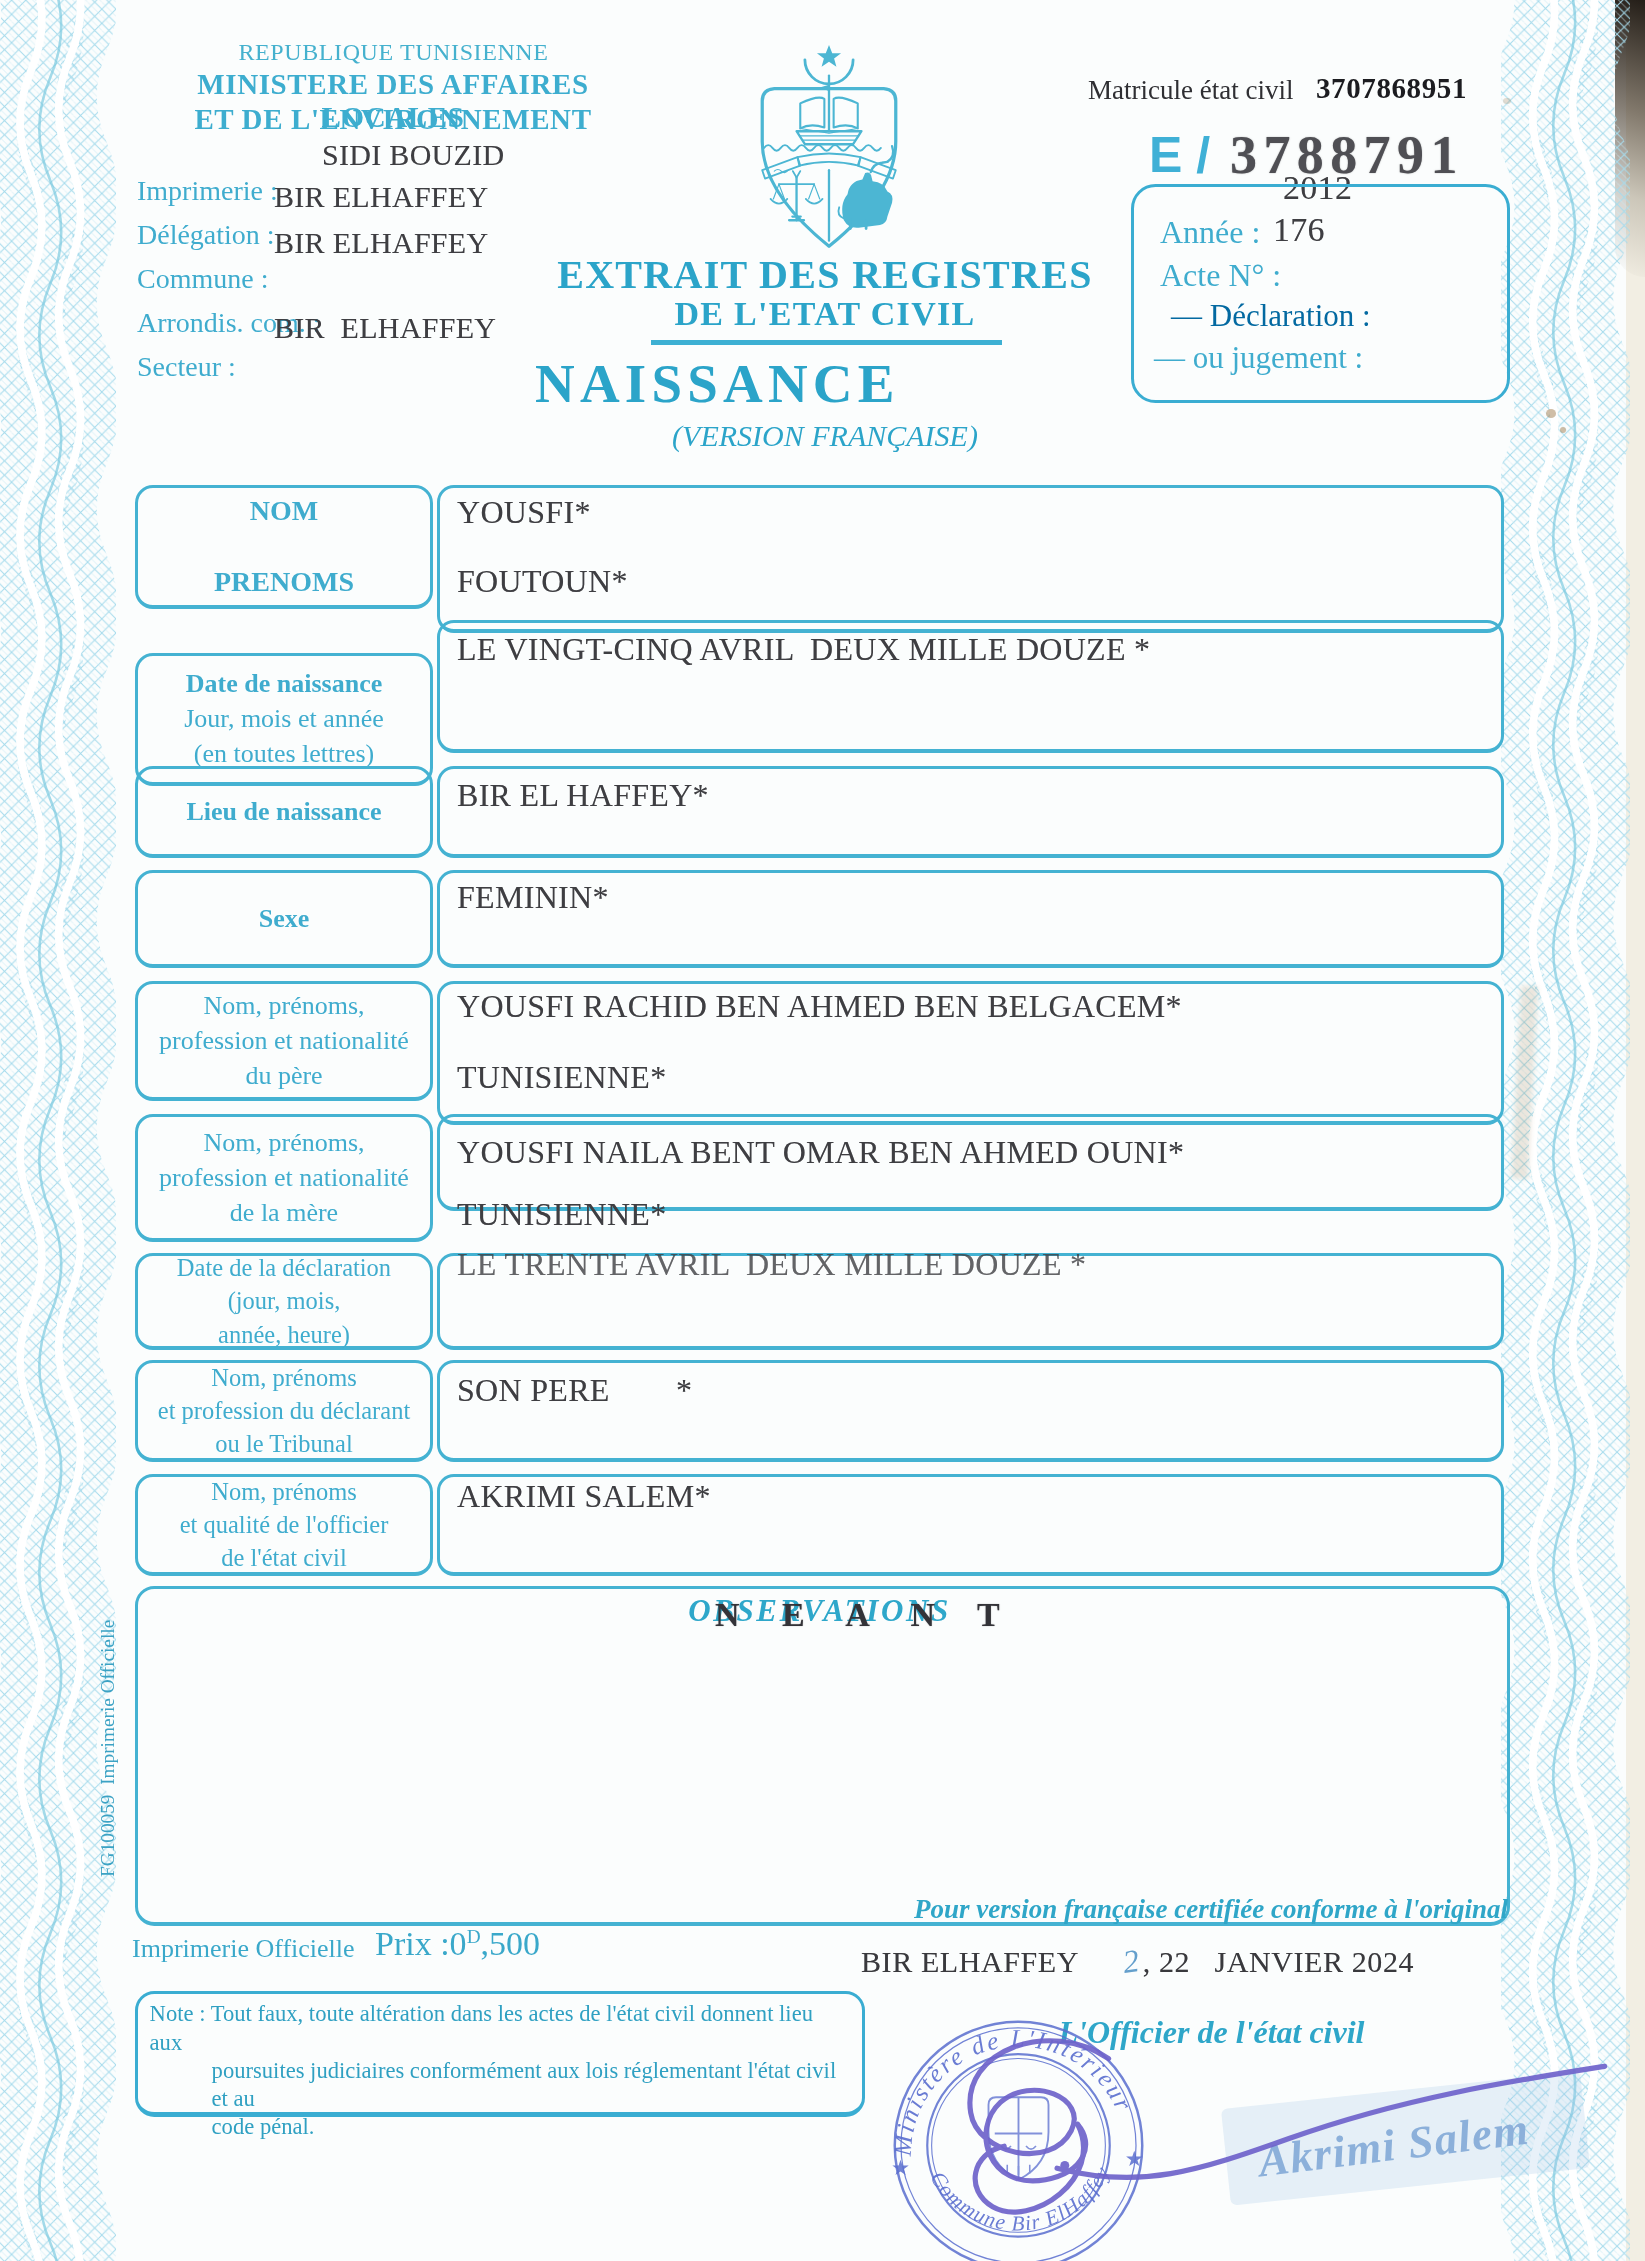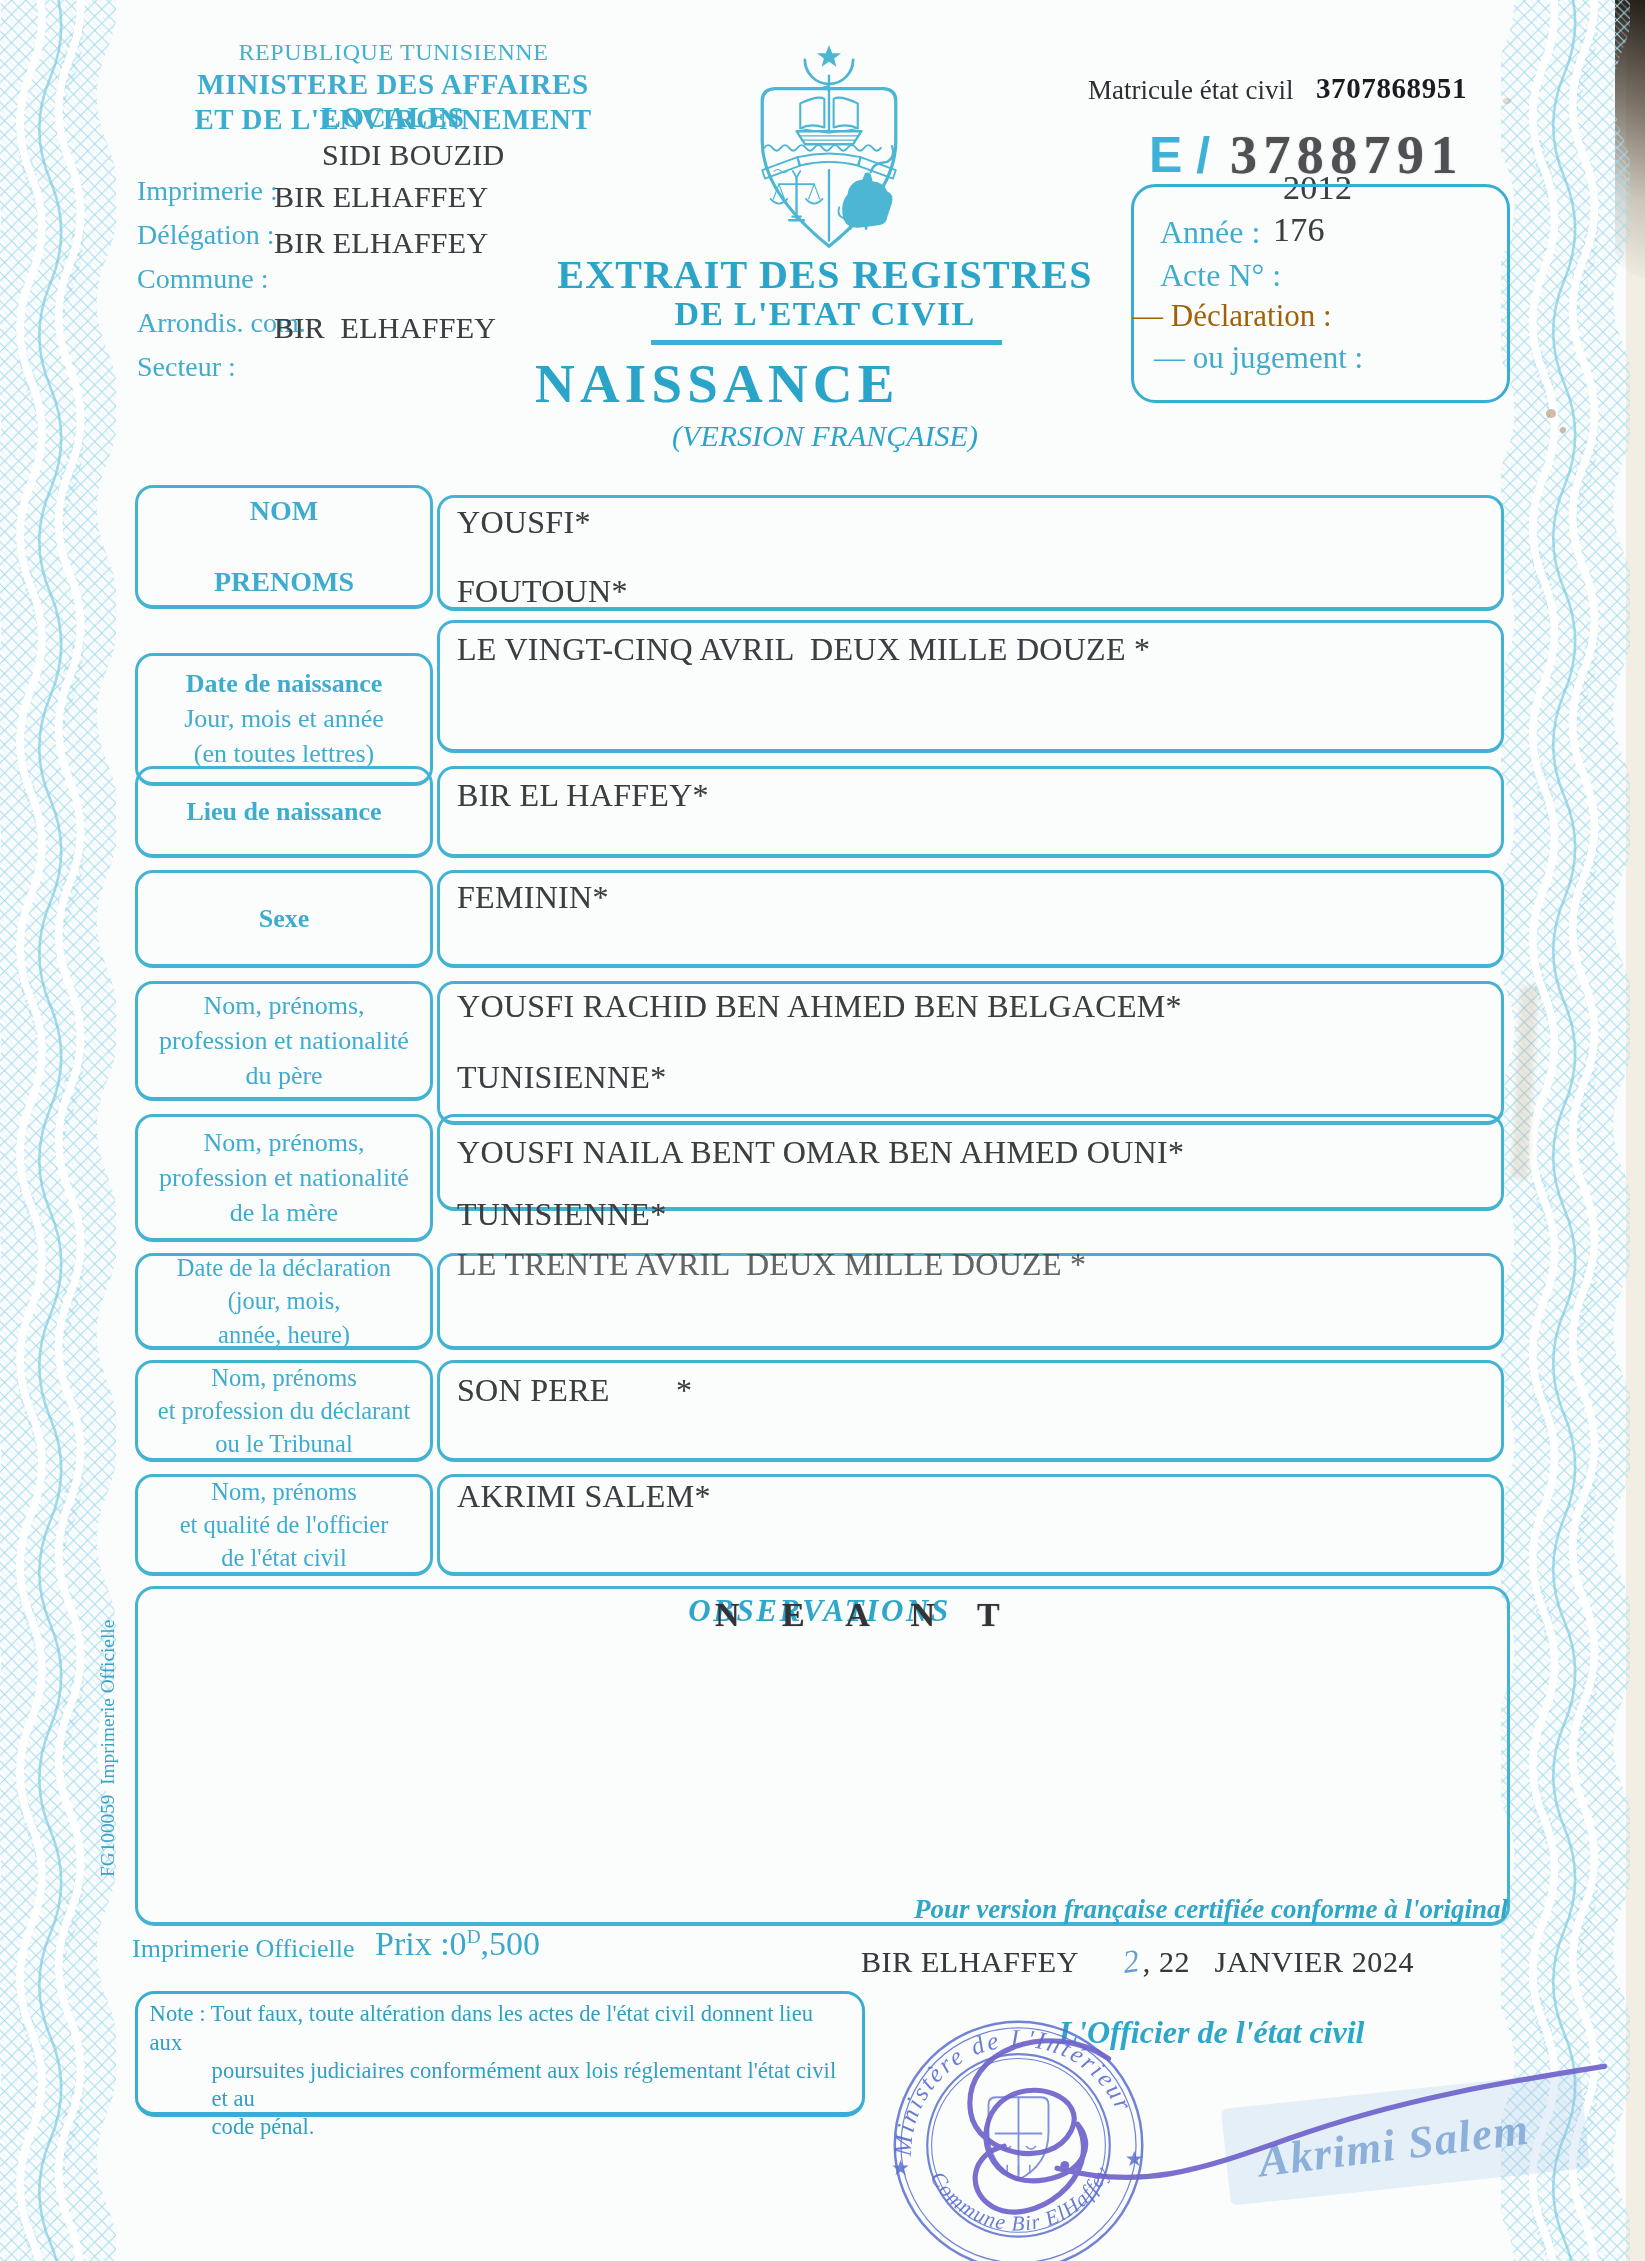--- a/index.html
+++ b/index.html
@@ -27,37 +27,37 @@
   .matricule-label{left:1088px;top:75px;font-size:27px;color:#2f2f33;}
   .matricule-value{left:1316px;top:72px;font-size:29px;font-weight:bold;color:#1c1c20;letter-spacing:0.6px;}
   .e-prefix{left:1149px;top:126px;font-size:50px;font-weight:bold;color:#3fb0d6;font-family:"Liberation Sans",sans-serif;}
   .e-number{left:1230px;top:124px;font-size:54px;color:#4f4f54;letter-spacing:6.4px;font-weight:bold;
             text-shadow:0 0 1.3px rgba(60,60,60,.5);}
   .stamp-year{left:1283px;top:169px;font-size:34px;}
   .acte-box{left:1131px;top:184px;width:373px;height:213px;border:3.9px solid #3aadd2;border-radius:24.5px;}
   .annee-label{left:1160px;top:214px;font-size:32px;color:#3facce;}
   .annee-value{left:1273px;top:211px;font-size:34px;}
   .acte-label{left:1160px;top:257px;font-size:32px;color:#3facce;}
-  .decl-label{left:1132px;top:298px;font-size:31px;color:#a16207;}
+  .decl-label{left:1171px;top:298px;font-size:31px;color:#0369a1;}
   .juge-label{left:1154px;top:340px;font-size:31px;color:#3facce;}
   
   .t1{left:535px;top:251px;width:580px;font-size:40px;font-weight:bold;color:#2ba4c9;text-align:center;letter-spacing:1.3px;}
   .t2{left:535px;top:295px;width:580px;font-size:34px;font-weight:bold;color:#2ba4c9;text-align:center;letter-spacing:1.3px;}
   .t-underline{left:651px;top:340px;width:351px;height:4.5px;background:#3db0d3;}
   .t3{left:535px;top:352px;width:580px;font-size:55px;font-weight:bold;color:#2ba4c9;text-align:left;letter-spacing:5.2px;}
   .t4{left:535px;top:419px;width:580px;font-size:30px;font-style:italic;color:#2ba4c9;text-align:center;}
   
   .row-label{position:absolute;left:135px;width:298px;border:3.2px solid #44b2d2;border-bottom-width:4.5px;border-radius:18px;
              display:flex;flex-direction:column;justify-content:center;align-items:center;gap:3.9px;
              font-size:26px;color:#3facce;text-align:center;line-height:1.2;padding:2.6px 5.2px;box-sizing:border-box;}
   .row-value{position:absolute;left:437px;width:1067px;border:3.2px solid #44b2d2;border-bottom-width:4.5px;border-radius:17px;
              box-sizing:border-box;}
   .row-value .sv{position:absolute;left:17px;font-size:32px;}
   .r1l{top:485px;height:124px;gap:37px;font-size:28px;font-weight:bold;}
-  .r1v{top:495px;height:116px;text-align:center;}
+  .r1v{top:485px;height:148px;text-align:center;}
   .r1v .sv1{top:6.4px;} .r1v .sv2{top:75px;}
   .r2l{top:620px;height:133px;margin-top:33px;}
   .r2v{top:620px;height:133px;}
   .r2v .sv1{top:7.7px;}
   .r3l{top:766px;height:92px;}
   .r3v{top:766px;height:92px;}
   .r3v .sv1{top:7.7px;}
   .r4l{top:870px;height:98px;}
   .r4v{top:870px;height:98px;}
   .r4v .sv1{top:6.4px;}

